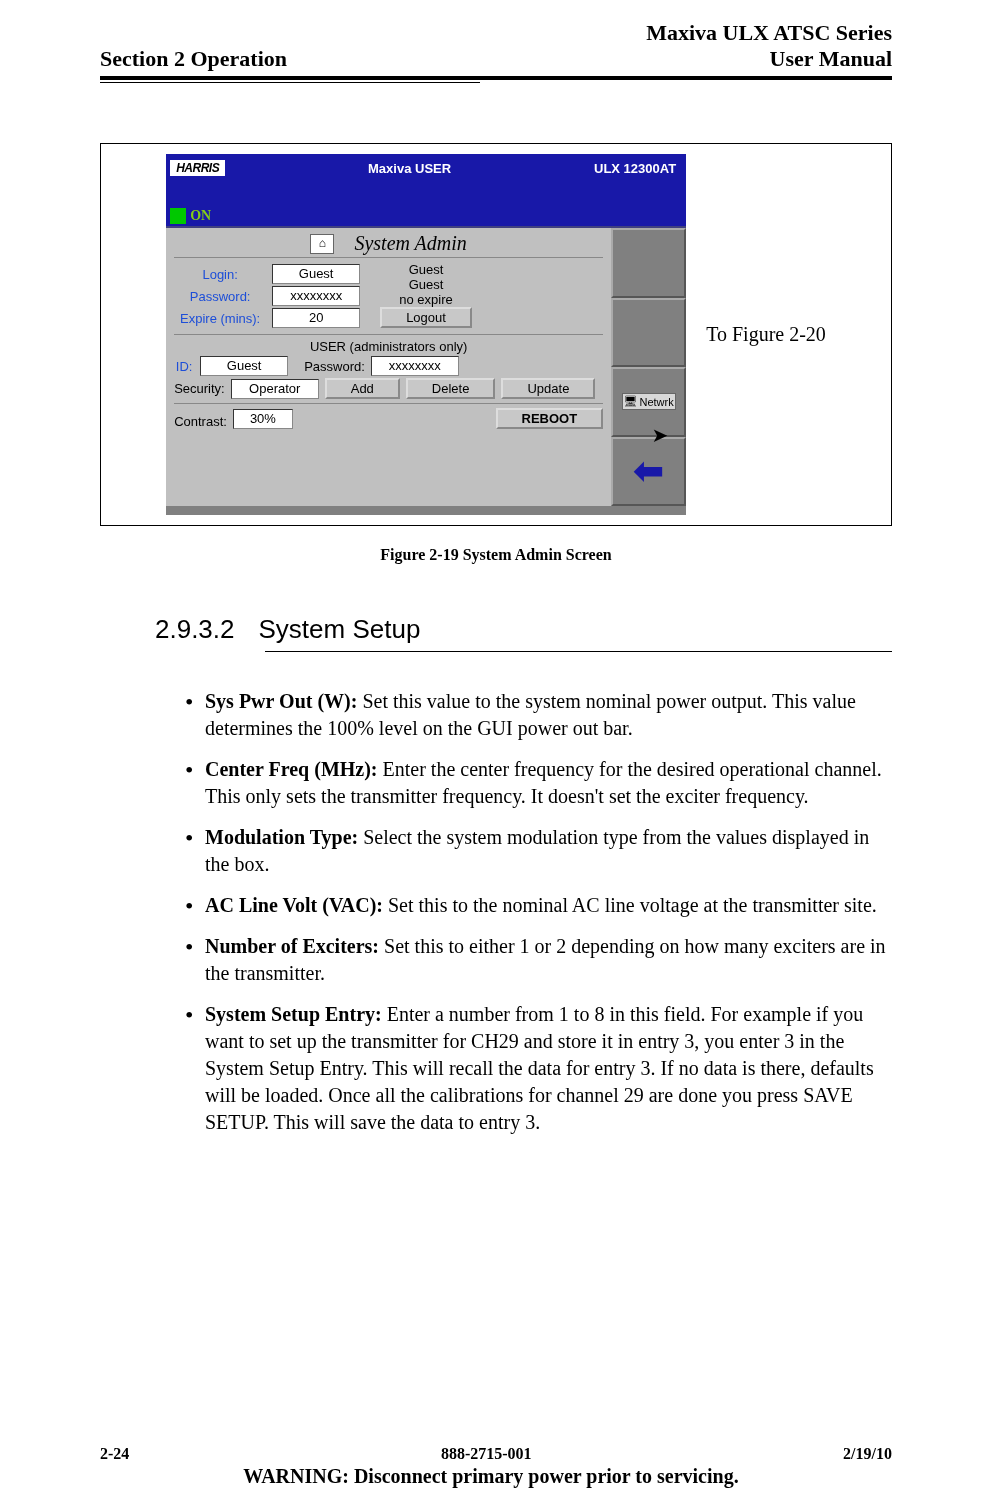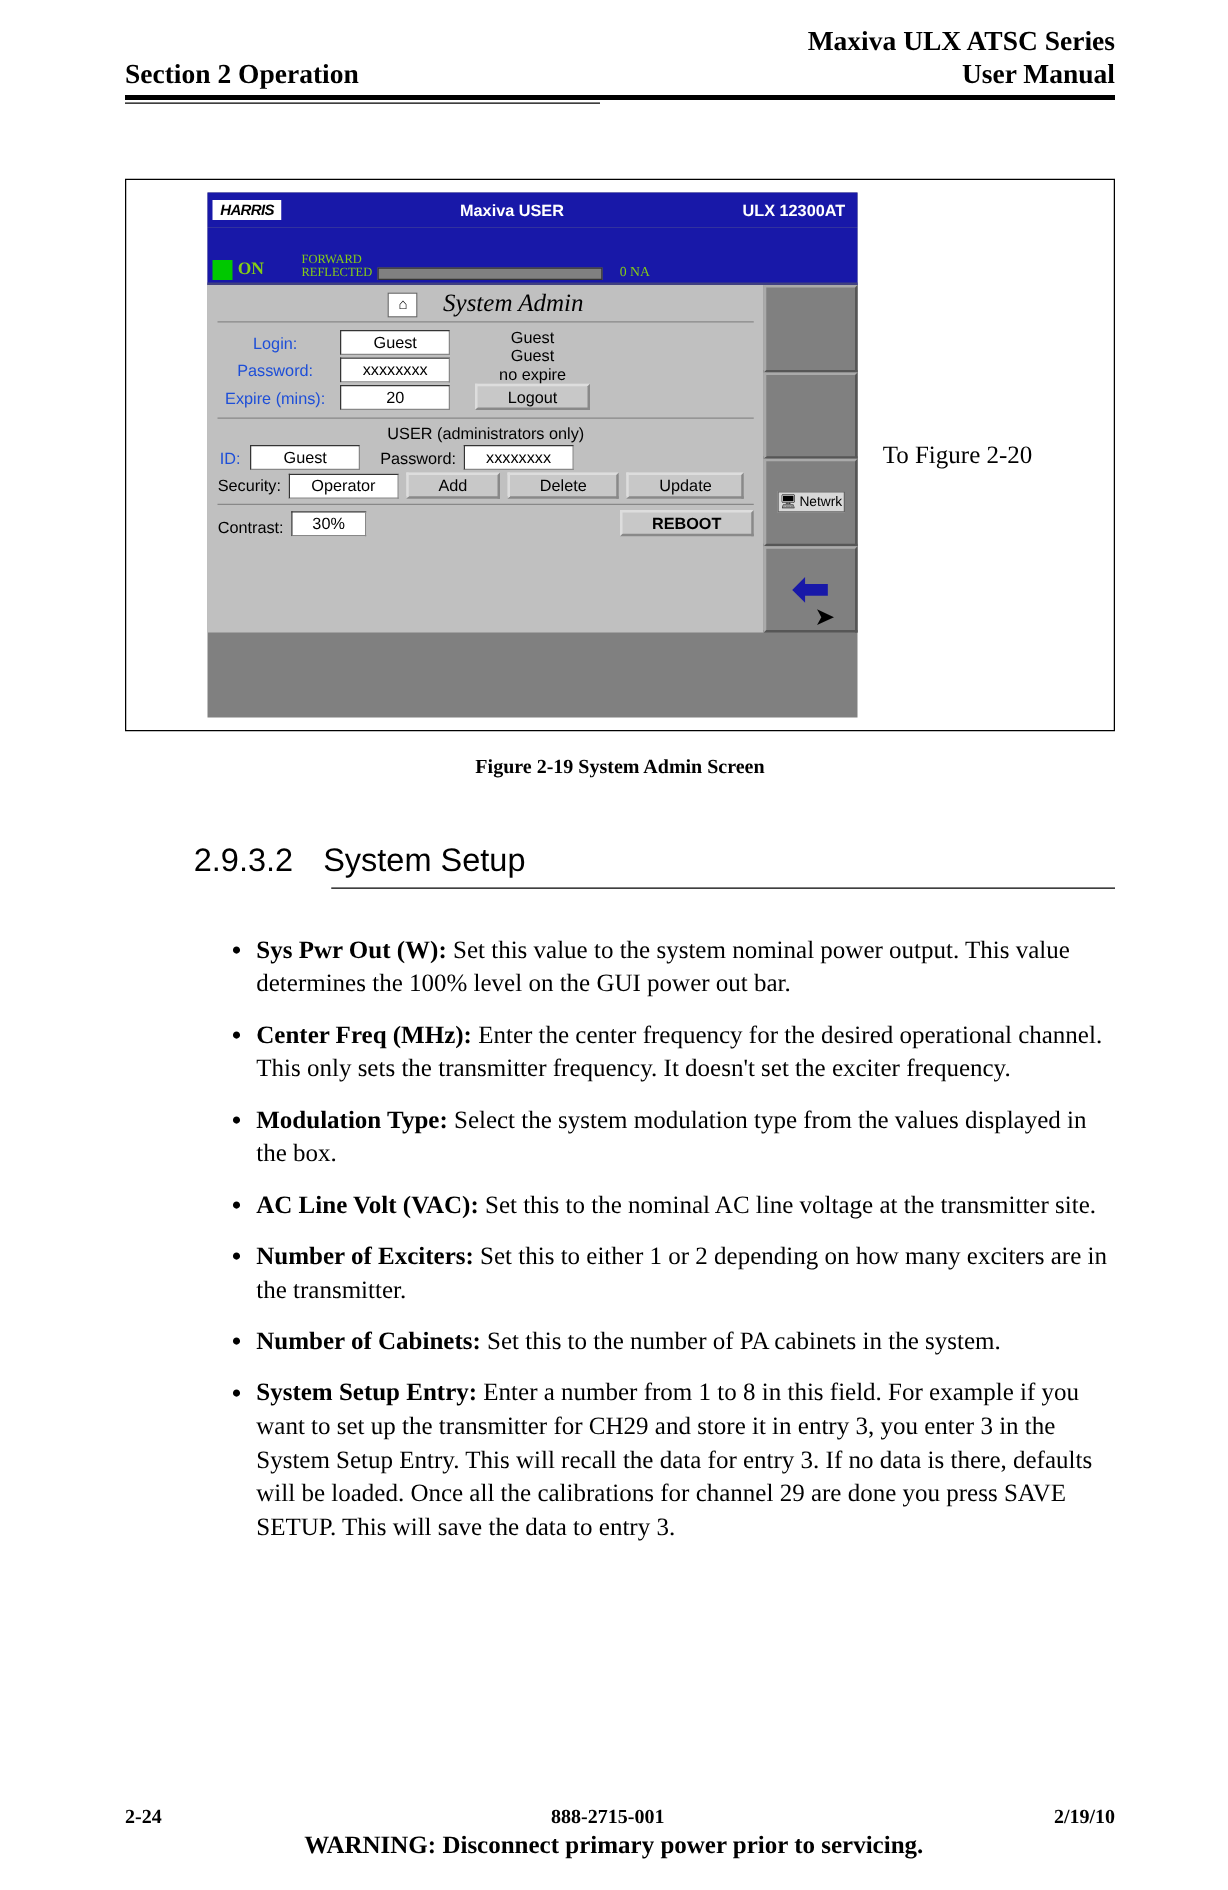--- a/index.html
+++ b/index.html
@@ -41,21 +41,21 @@
       padding: 10px;
       display: flex;
       align-items: center;
       justify-content: center;
       gap: 20px;
       width: 100%;
     }
     .screenshot {
       background: #808080;
       width: 520px;
-      height: 420px;
+      height: 361px;
       font-family: Arial, sans-serif;
       font-size: 14px;
       position: relative;
     }
     .title-bar {
       background: #1818a8;
       height: 28px;
       display: flex;
       align-items: center;
       color: white;
@@ -258,30 +258,20 @@
   <div class="figure-container">
     <div class="screenshot">
       <div class="title-bar">
         <span class="harris-logo">HARRIS</span>
         <span class="title-mid">Maxiva USER</span>
         <span class="title-right">ULX 12300AT</span>
       </div>
       <div class="status-bar">
         <span class="on-badge"></span>
         <span class="on-label">ON</span>
-        <div class="fr-block">
-          <div class="fr-row">
-              <span>FORWARD</span>
-            </div>
-          <div class="fr-row">
-              <span>REFLECTED</span>
-              <span class="bar-empty"></span>
-              <span class="ona">0 NA</span>
-            </div>
-        </div>
       </div>
       <div class="main-area">
         <div class="admin-panel">
           <div class="admin-title">
             <span class="house-icon">⌂</span>
             <span>System Admin</span>
           </div>
           <div style="display:flex;">
             <div>
               <div class="row">
@@ -355,21 +345,20 @@
       <span>System Setup</span>
     </div>
     <div class="sub-rule"></div>
 
     <ul class="bullet-list">
       <li><span class="bold">Sys Pwr Out (W):</span><span> Set this value to the system nominal power output. This value determines the 100% level on the GUI power out bar.</span></li>
       <li><span class="bold">Center Freq (MHz):</span><span> Enter the center frequency for the desired operational channel. This only sets the transmitter frequency. It doesn't set the exciter frequency.</span></li>
       <li><span class="bold"> Modulation Type:</span><span> Select the system modulation type from the values displayed in the box.</span></li>
       <li><span class="bold">AC Line Volt (VAC):</span><span> Set this to the nominal AC line voltage at the transmitter site.</span></li>
       <li><span class="bold">Number of Exciters:</span><span> Set this to either 1 or 2 depending on how many exciters are in the transmitter.</span></li>
-      <li><span class="bold">Number of Cabinets:</span><span> Set this to the number of PA cabinets in the system.</span></li>
       <li><span class="bold">System Setup Entry:</span><span> Enter a number from 1 to 8 in this field. For example if you want to set up the transmitter for CH29 and store it in entry 3, you enter 3 in the System Setup Entry. This will recall the data for entry 3. If no data is there, defaults will be loaded. Once all the calibrations for channel 29 are done you press SAVE SETUP. This will save the data to entry 3.</span></li>
     </ul>
   </div>
 </div>
 
 <div class="footer">
   <div class="footer-row">
     <span>2-24</span>
     <span>888-2715-001</span>
     <span>2/19/10</span>

